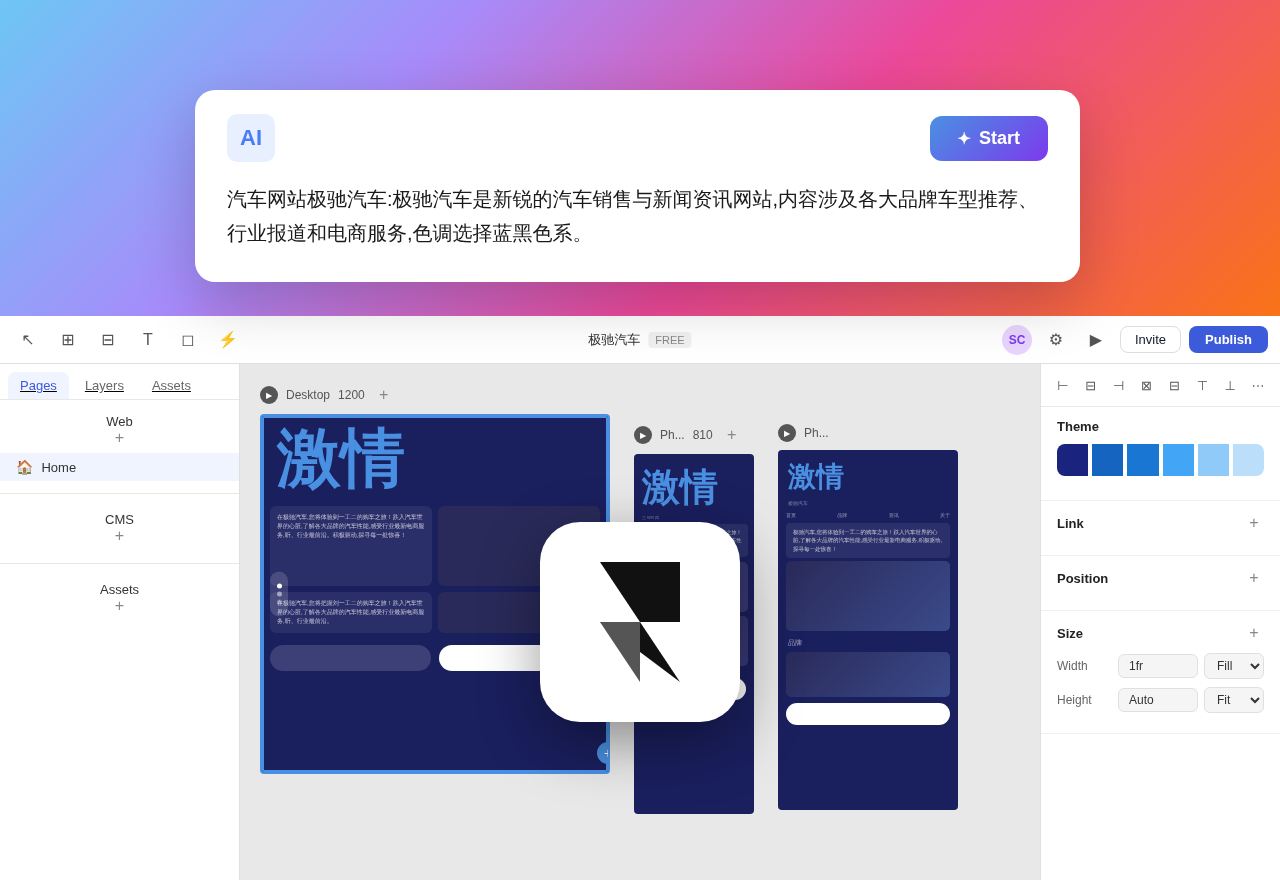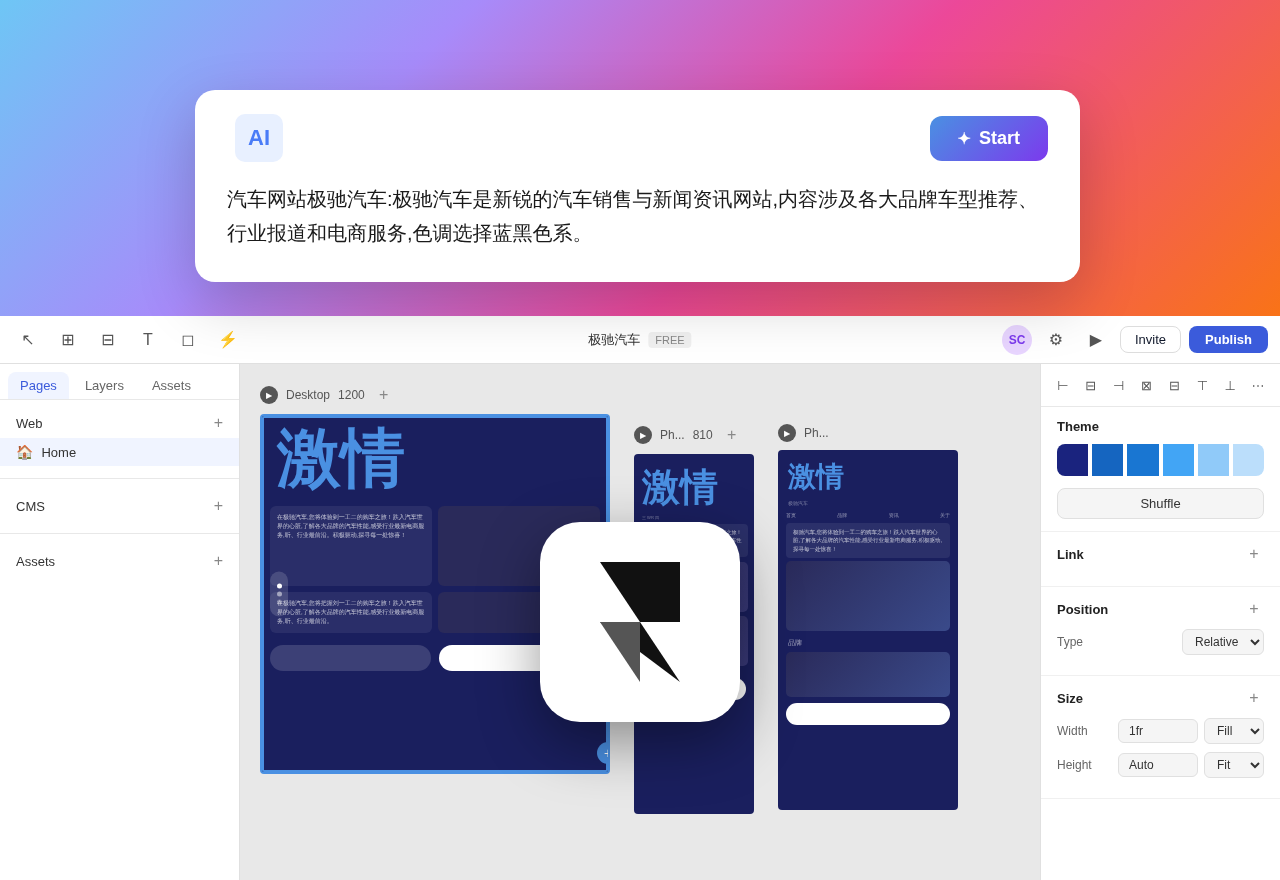--- a/index.html
+++ b/index.html
@@ -42,21 +42,20 @@
       width: 48px;
       height: 48px;
       background: #e8f0ff;
       border-radius: 10px;
       display: flex;
       align-items: center;
       justify-content: center;
       font-size: 22px;
       font-weight: bold;
       color: #4a7cf7;
-      margin-left: 8px;
     }
     .start-btn {
       background: linear-gradient(135deg, #4a90e2, #7c3aed);
       color: white;
       border: none;
       border-radius: 12px;
       padding: 12px 28px;
       font-size: 18px;
       font-weight: 600;
       cursor: pointer;
@@ -179,20 +178,21 @@
       background: #ffffff;
       border-right: 1px solid #e0e0e0;
       display: flex;
       flex-direction: column;
     }
     .sidebar-tabs {
       display: flex;
       padding: 8px 8px 0;
       gap: 4px;
       border-bottom: 1px solid #e8e8e8;
+      text-decoration: underline;
     }
     .sidebar-tab {
       padding: 6px 12px;
       border-radius: 8px 8px 0 0;
       font-size: 13px;
       cursor: pointer;
       color: #666;
       font-weight: 500;
     }
     .sidebar-tab.active {
@@ -204,20 +204,21 @@
     }
     .sidebar-section-header {
       display: flex;
       align-items: center;
       justify-content: space-between;
       padding: 6px 16px;
       font-size: 13px;
       color: #333;
       font-weight: 500;
       cursor: pointer;
+      flex-direction: column;
     }
     .sidebar-item {
       display: flex;
       align-items: center;
       gap: 8px;
       padding: 6px 16px;
       font-size: 13px;
       color: #333;
       cursor: pointer;
       background: #f0f4ff;
@@ -663,42 +664,33 @@
           <span>Theme</span>
         </div>
         <div class="theme-colors">
           <div class="color-swatch" style="background:#1a237e;"></div>
           <div class="color-swatch" style="background:#1565c0;"></div>
           <div class="color-swatch" style="background:#1976d2;"></div>
           <div class="color-swatch" style="background:#42a5f5;"></div>
           <div class="color-swatch" style="background:#90caf9;"></div>
           <div class="color-swatch" style="background:#bbdefb;"></div>
         </div>
-        <button class="shuffle-btn">Shuffle</button>
       </div>
 
       <div class="right-section">
         <div class="right-section-title">
           <span>Link</span>
           <button class="right-add-btn">+</button>
         </div>
       </div>
 
       <div class="right-section">
         <div class="right-section-title">
           <span>Position</span>
           <button class="right-add-btn">+</button>
-        </div>
-        <div class="right-field-row">
-          <span class="right-field-label">Type</span>
-          <div class="right-field-value">
-            <select class="right-select">
-              <option>Relative</option>
-            </select>
-          </div>
         </div>
       </div>
 
       <div class="right-section">
         <div class="right-section-title">
           <span>Size</span>
           <button class="right-add-btn">+</button>
         </div>
         <div class="right-field-row">
           <span class="right-field-label">Width</span>

